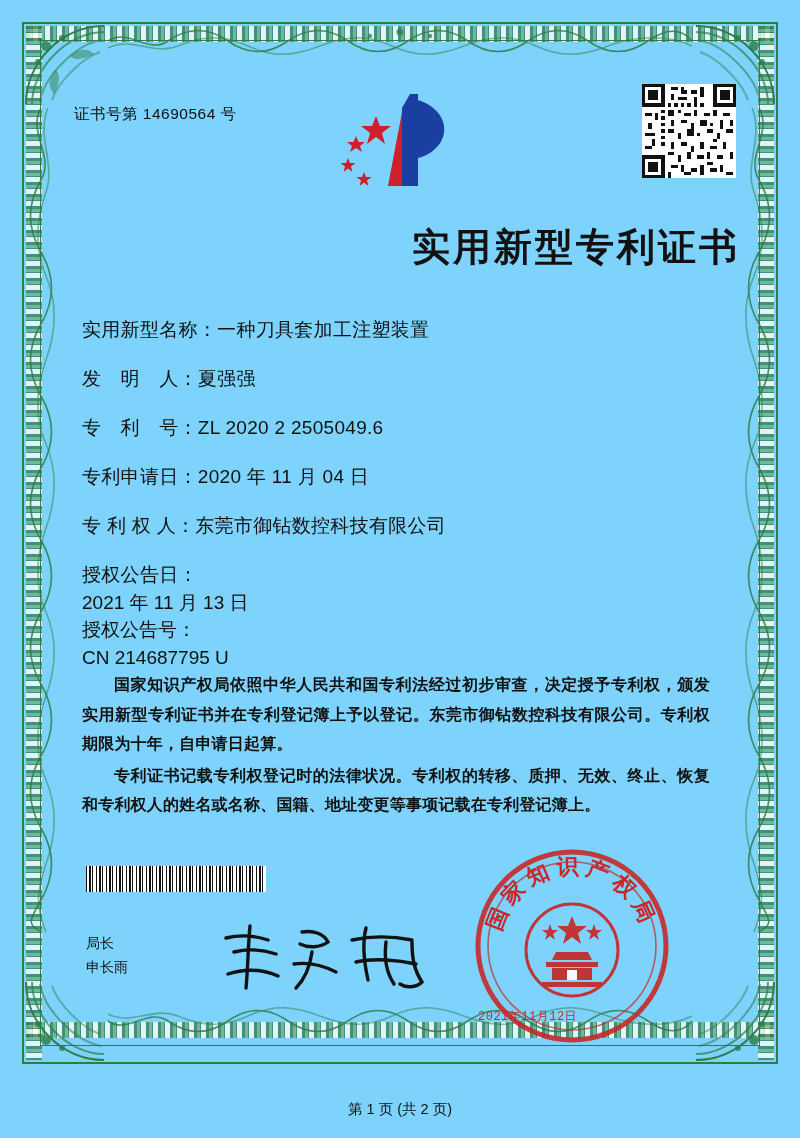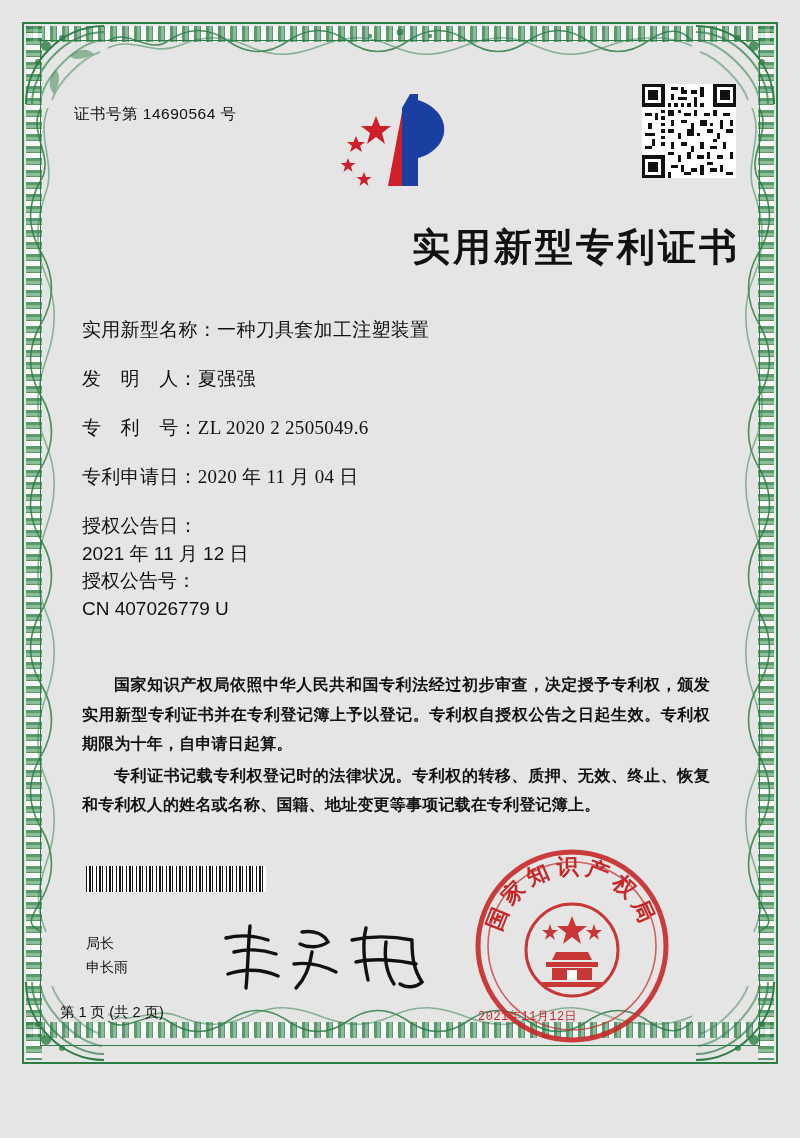--- a/index.html
+++ b/index.html
@@ -13,21 +13,21 @@
     font-family: "Liberation Serif", serif;
     color: #1a1a1a;
     position: relative;
     overflow: hidden;
   }
   .page {
     position: absolute;
     left: 0; top: 0;
     width: 800px;
     height: 1138px;
-    background: #e5e5e5;
+    background: #7dd3fc;
   }
 
   
   .border-outer {
     position: absolute;
     left: 22px; top: 22px;
     width: 756px; height: 1042px;
     box-sizing: border-box;
     border: 2px solid #2e7d46;
   }
@@ -146,21 +146,20 @@
     line-height: 1.45;
   }
   .flabel {
     flex: 0 0 auto;
     white-space: pre;
     letter-spacing: .3px;
   }
   .fvalue {
     flex: 1 1 auto;
     letter-spacing: .3px;
-    font-family: Liberation Serif, serif;
   }
   .frow.inline-two {
     justify-content: flex-start;
     flex-direction: column;
   }
   .frow .second-label {
     white-space: pre;
   }
   .addr-value { max-width: 430px; }
 
@@ -215,23 +214,23 @@
     position: absolute;
     left: 418px; top: 952px;
     font-family: Liberation Mono, monospace;
     font-size: 12px;
     color: #c62828;
     letter-spacing: .5px;
   }
 
   .page-num {
     position: absolute;
-    left: 0; top: 947px;
+    left: 0; top: 1044px;
     width: 680px;
-    text-align: left;
+    text-align: center;
     font-family: "Liberation Sans", sans-serif;
     font-size: 14.5px;
     color: #111;
   }
 
   .footer-note {
     position: absolute;
     left: 0; top: 1100px;
     width: 800px;
     text-align: center;
@@ -495,33 +494,37 @@
       <div class="frow">
         <span class="flabel">专　利　号：</span>
         <span class="fvalue">ZL 2020 2 2505049.6</span>
       </div>
 
       <div class="frow">
         <span class="flabel">专利申请日：</span>
         <span class="fvalue">2020 年 11 月 04 日</span>
       </div>
 
+      <div class="frow">
+        <span class="flabel">专 利 权 人：</span>
+        <span class="fvalue">东莞市御钻数控科技有限公司</span>
+      </div>
 
 
       <div class="frow inline-two">
         <span class="flabel">授权公告日：</span>
-        <span>2021 年 11 月 12 日</span>
+        <span>2021 年 11 月 13 日</span>
         <span class="second-label">授权公告号：</span>
-        <span>CN 407026779 U</span>
+        <span>CN 214687795 U</span>
       </div>
 
     </div>
 
     <div class="paragraphs">
-      <p>国家知识产权局依照中华人民共和国专利法经过初步审查，决定授予专利权，颁发实用新型专利证书并在专利登记簿上予以登记。专利权自授权公告之日起生效。专利权期限为十年，自申请日起算。</p>
+      <p>国家知识产权局依照中华人民共和国专利法经过初步审查，决定授予专利权，颁发实用新型专利证书并在专利登记簿上予以登记。东莞市御钻数控科技有限公司。专利权期限为十年，自申请日起算。</p>
       <p>专利证书记载专利权登记时的法律状况。专利权的转移、质押、无效、终止、恢复和专利权人的姓名或名称、国籍、地址变更等事项记载在专利登记簿上。</p>
     </div>
 
     <div class="barcode"></div>
 
     <div class="signature-block">
       <div>局长</div>
       <div>申长雨</div>
     </div>
 

